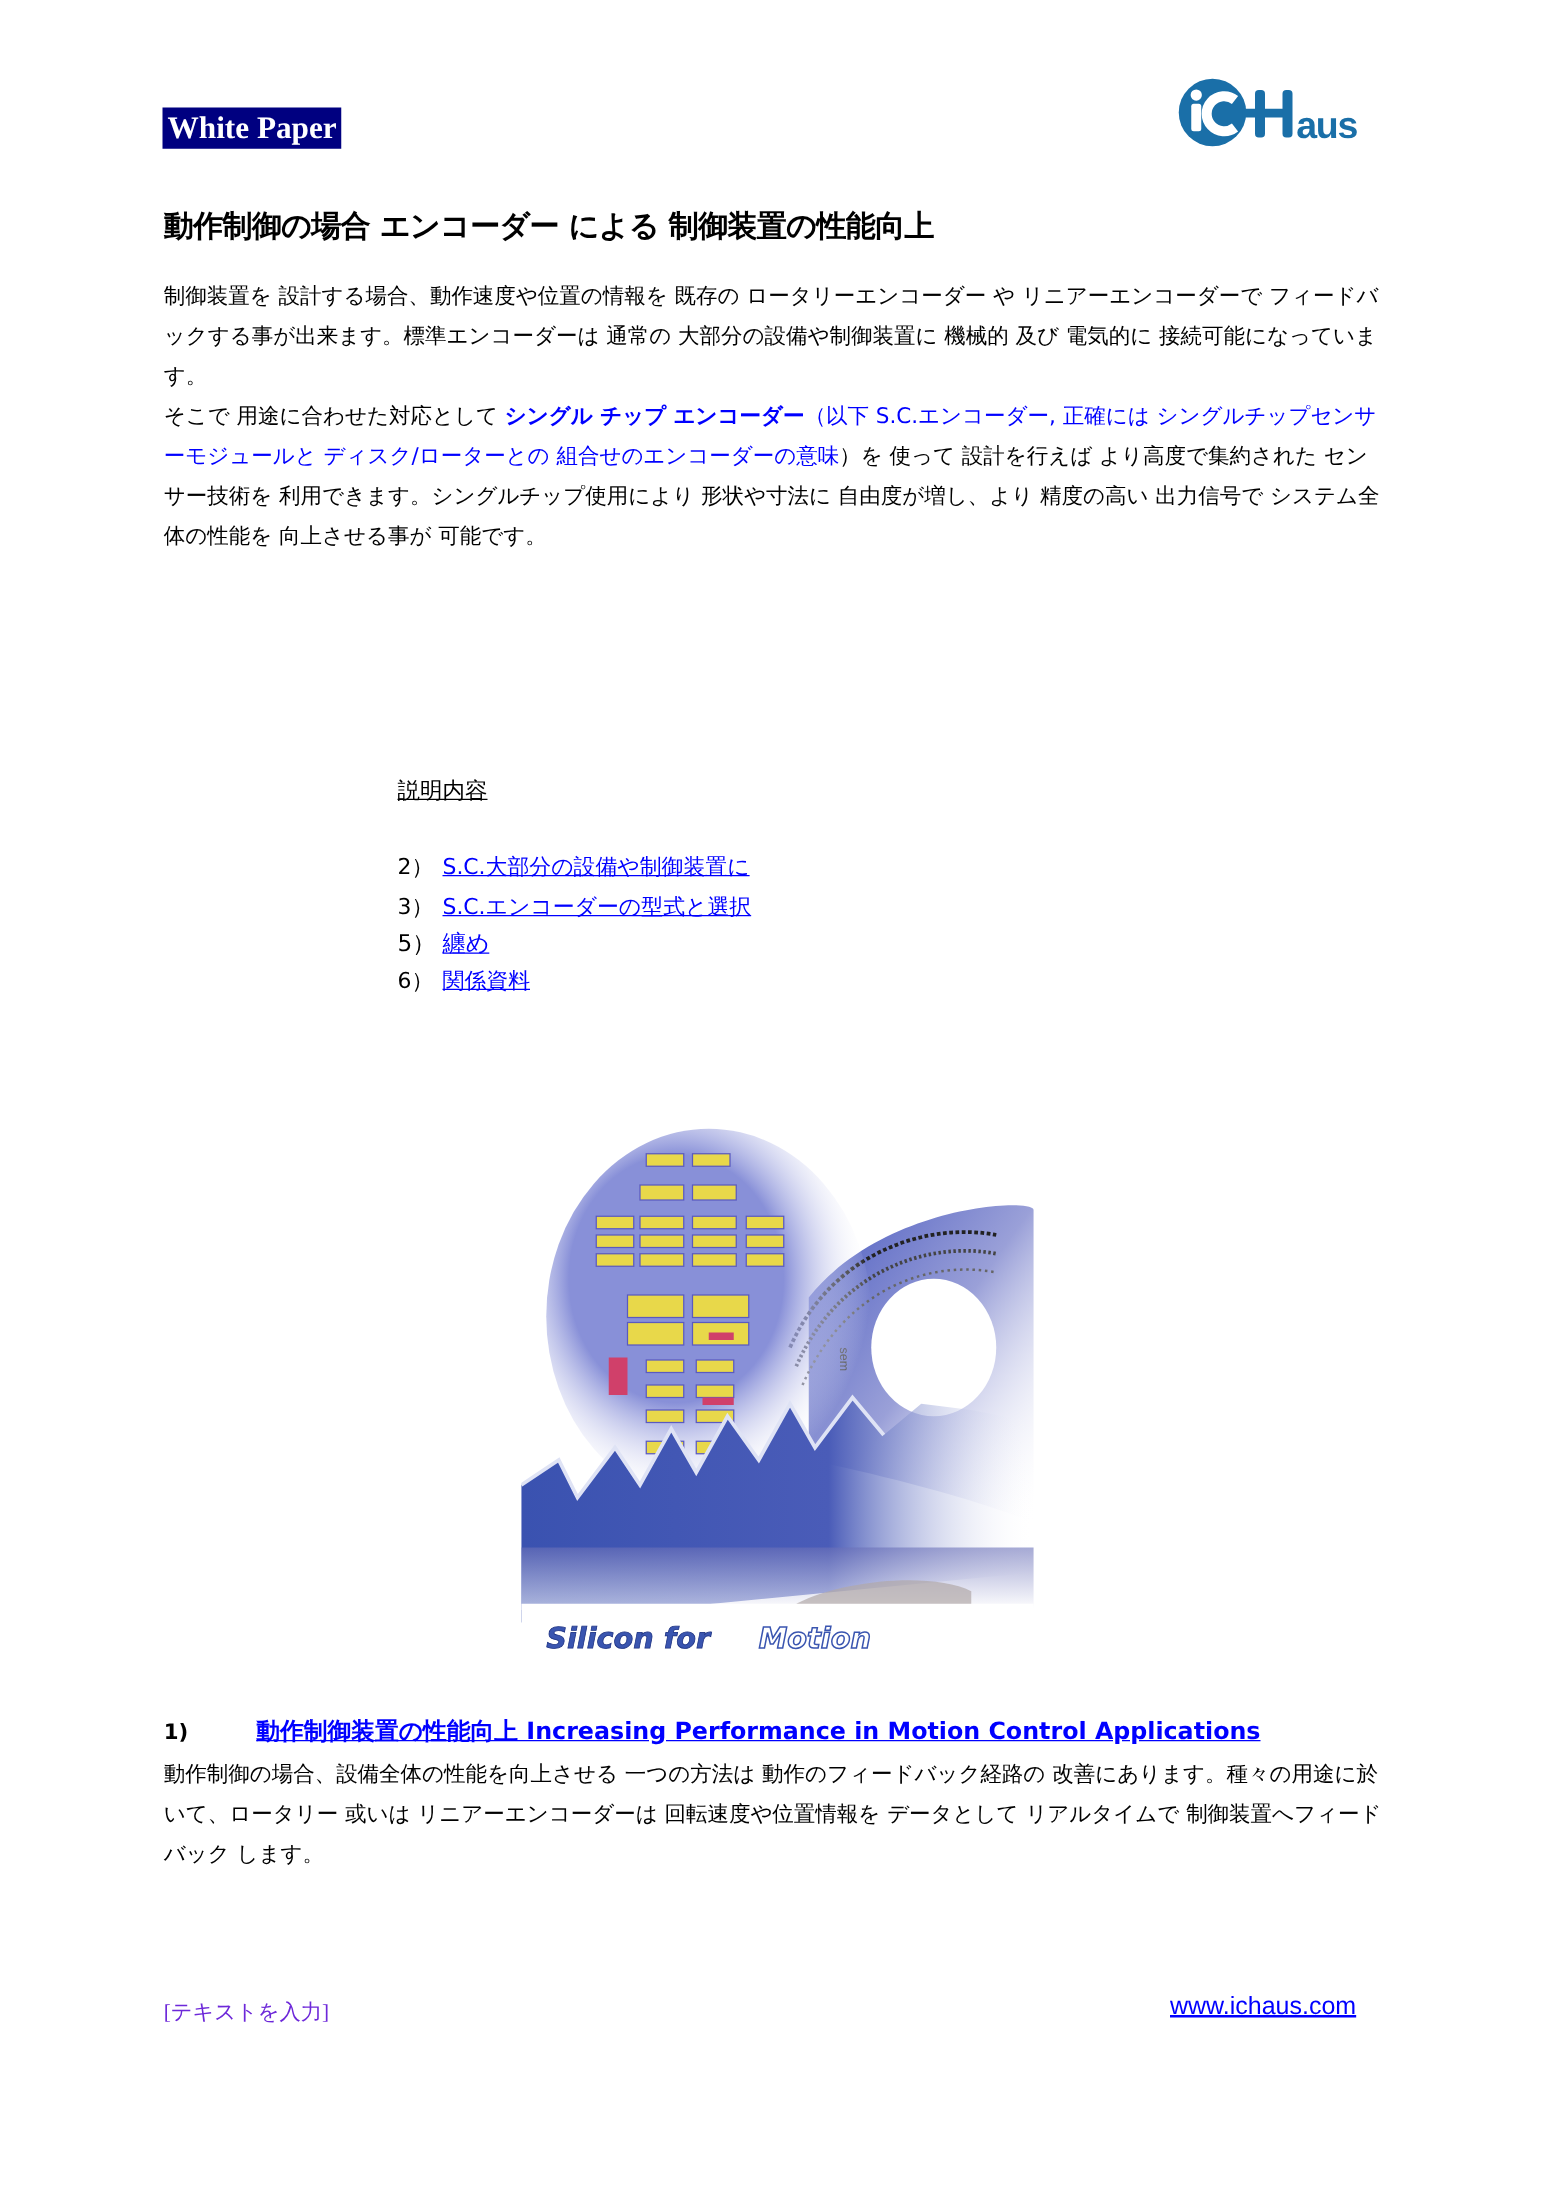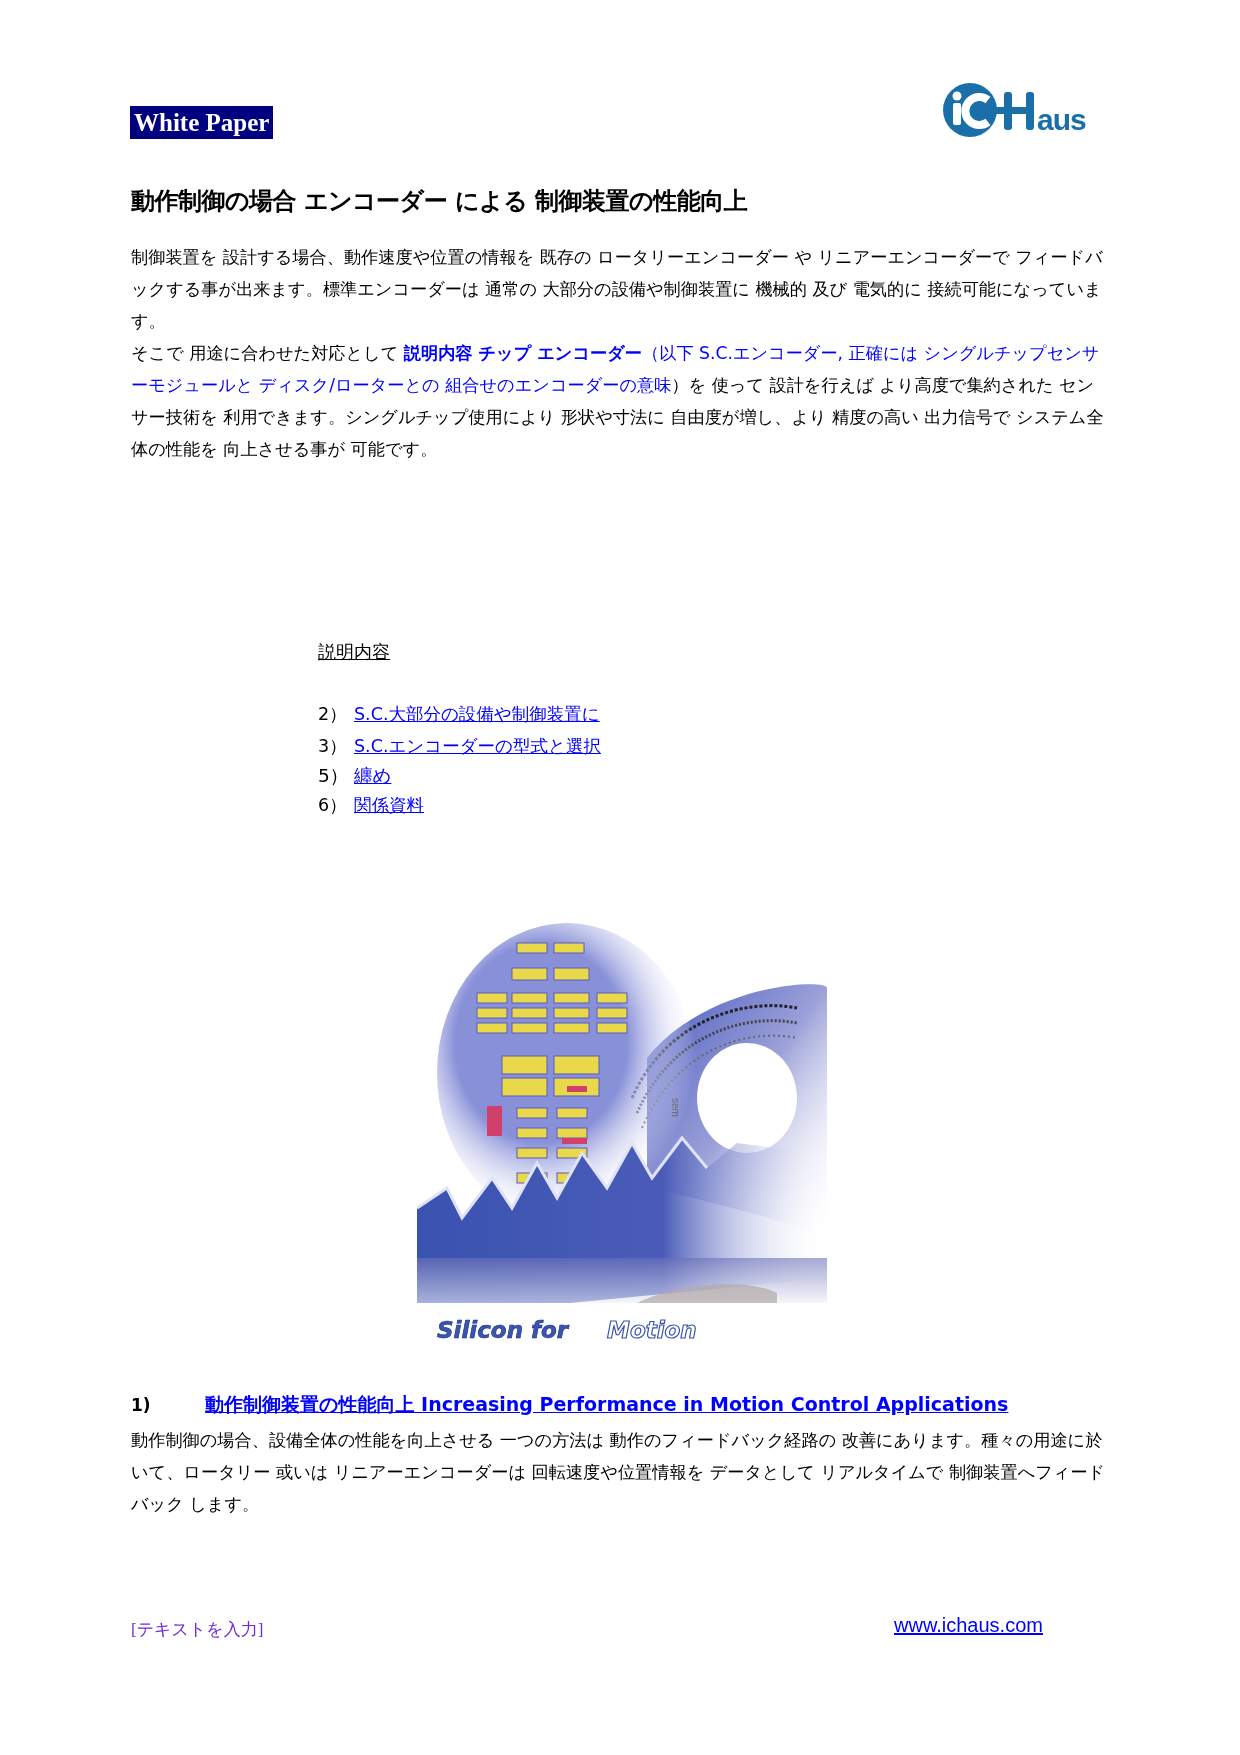--- a/index.html
+++ b/index.html
@@ -1,18 +1,18 @@
 <!DOCTYPE html>
 <html><head>
 <meta charset="utf-8">
 <style>
   html, body { margin: 0; padding: 0; background: #ffffff; }
   body { width: 1240px; height: 1755px; position: relative; overflow: hidden;
          font-family: "DejaVu Sans", "Liberation Sans", sans-serif; color: #000; }
-  .abs { position: absolute; margin-top: 20px; }
+  .abs { position: absolute; }
 
   .wp-badge { left: 130px; top: 86px; height: 33px; padding: 0 4px; background: #000080; color: #fff;
               font-family: "Liberation Serif", "DejaVu Serif", serif; font-weight: bold; font-size: 25px;
               line-height: 33px; white-space: nowrap; }
 
   .logo { left: 940px; top: 60px; width: 170px; height: 60px; }
 
   .title { left: 131px; top: 165px; font-size: 24px; font-weight: bold; letter-spacing: -0.5px; white-space: nowrap; }
 
   .para { left: 131px; width: 980px; font-size: 17.2px; line-height: 32px; }
@@ -28,21 +28,21 @@
   .toc-item a { color: #0000ff; text-decoration: underline; }
   .toc-item .plain { color: #0000ff; }
 
   .figure { left: 417px; top: 878px; width: 410px; height: 456px; }
 
   .sec-head { left: 131px; top: 1372px; font-size: 19px; white-space: nowrap; }
   .sec-head .num { display: inline-block; width: 74px; font-weight: bold; font-size: 17px; }
   .sec-head a { color: #0000ff; text-decoration: underline; font-weight: bold; }
 
   .footer-left { left: 131px; top: 1598px; font-family: "Liberation Serif", "DejaVu Serif", serif; font-size: 17px; color: #6d28d9; white-space: nowrap; }
-  .footer-right { left: 894px; top: 1594px; font-size: 20px; color: #0000ff; text-decoration: underline; white-space: nowrap; font-family: "Liberation Sans", sans-serif; }
+  .footer-right { left: 936px; top: 1594px; font-size: 20px; color: #0000ff; text-decoration: underline; white-space: nowrap; font-family: "Liberation Sans", sans-serif; }
 </style>
 </head>
 <body>
 
 <div class="abs wp-badge">White Paper</div>
 
 <div class="abs logo">
   <svg width="170" height="60" viewBox="0 0 170 60">
     <circle cx="30" cy="30" r="27" fill="#1a6fa8"></circle>
     <circle cx="17" cy="16" r="4.5" fill="#fff"></circle>
@@ -53,21 +53,21 @@
     <rect x="64" y="27" width="26" height="7" fill="#1a6fa8"></rect>
     <rect x="86" y="12" width="8" height="38" rx="3" fill="#1a6fa8"></rect>
     <text x="97" y="50" font-family="Liberation Sans, sans-serif" font-weight="bold" font-size="30" fill="#1a6fa8" letter-spacing="-1">aus</text>
   </svg>
 </div>
 
 <div class="abs title">動作制御の場合 エンコーダー による 制御装置の性能向上</div>
 
 <div class="abs para" style="top:221px;">
   <p>制御装置を 設計する場合、動作速度や位置の情報を 既存の ロータリーエンコーダー や リニアーエンコーダーで フィードバックする事が出来ます。標準エンコーダーは 通常の 大部分の設備や制御装置に 機械的 及び 電気的に 接続可能になっています。</p>
-  <p><span>そこで 用途に合わせた対応として </span><span class="blue-bold">説明内容 チップ エンコーダー</span><span class="blue">（以下 S.C.エンコーダー, 正確には シングルチップセンサーモジュールと ディスク/ローターとの 組合せのエンコーダーの意味</span><span>）を 使って 設計を行えば より高度で集約された センサー技術を 利用できます。シングルチップ使用により 形状や寸法に 自由度が増し、より 精度の高い 出力信号で システム全体の性能を 向上させる事が 可能です。</span></p>
+  <p><span>そこで 用途に合わせた対応として </span><span class="blue-bold">シングル チップ エンコーダー</span><span class="blue">（以下 S.C.エンコーダー, 正確には シングルチップセンサーモジュールと ディスク/ローターとの 組合せのエンコーダーの意味</span><span>）を 使って 設計を行えば より高度で集約された センサー技術を 利用できます。シングルチップ使用により 形状や寸法に 自由度が増し、より 精度の高い 出力信号で システム全体の性能を 向上させる事が 可能です。</span></p>
 </div>
 
 <div class="abs toc-head">説明内容</div>
 <div class="abs toc">
   <div class="toc-item">
     <span class="num">2）</span><a>S.C.大部分の設備や制御装置に</a>
   </div>
   <div class="toc-item">
     <span class="num">3）</span><a>S.C.エンコーダーの型式と選択</a>
   </div>

